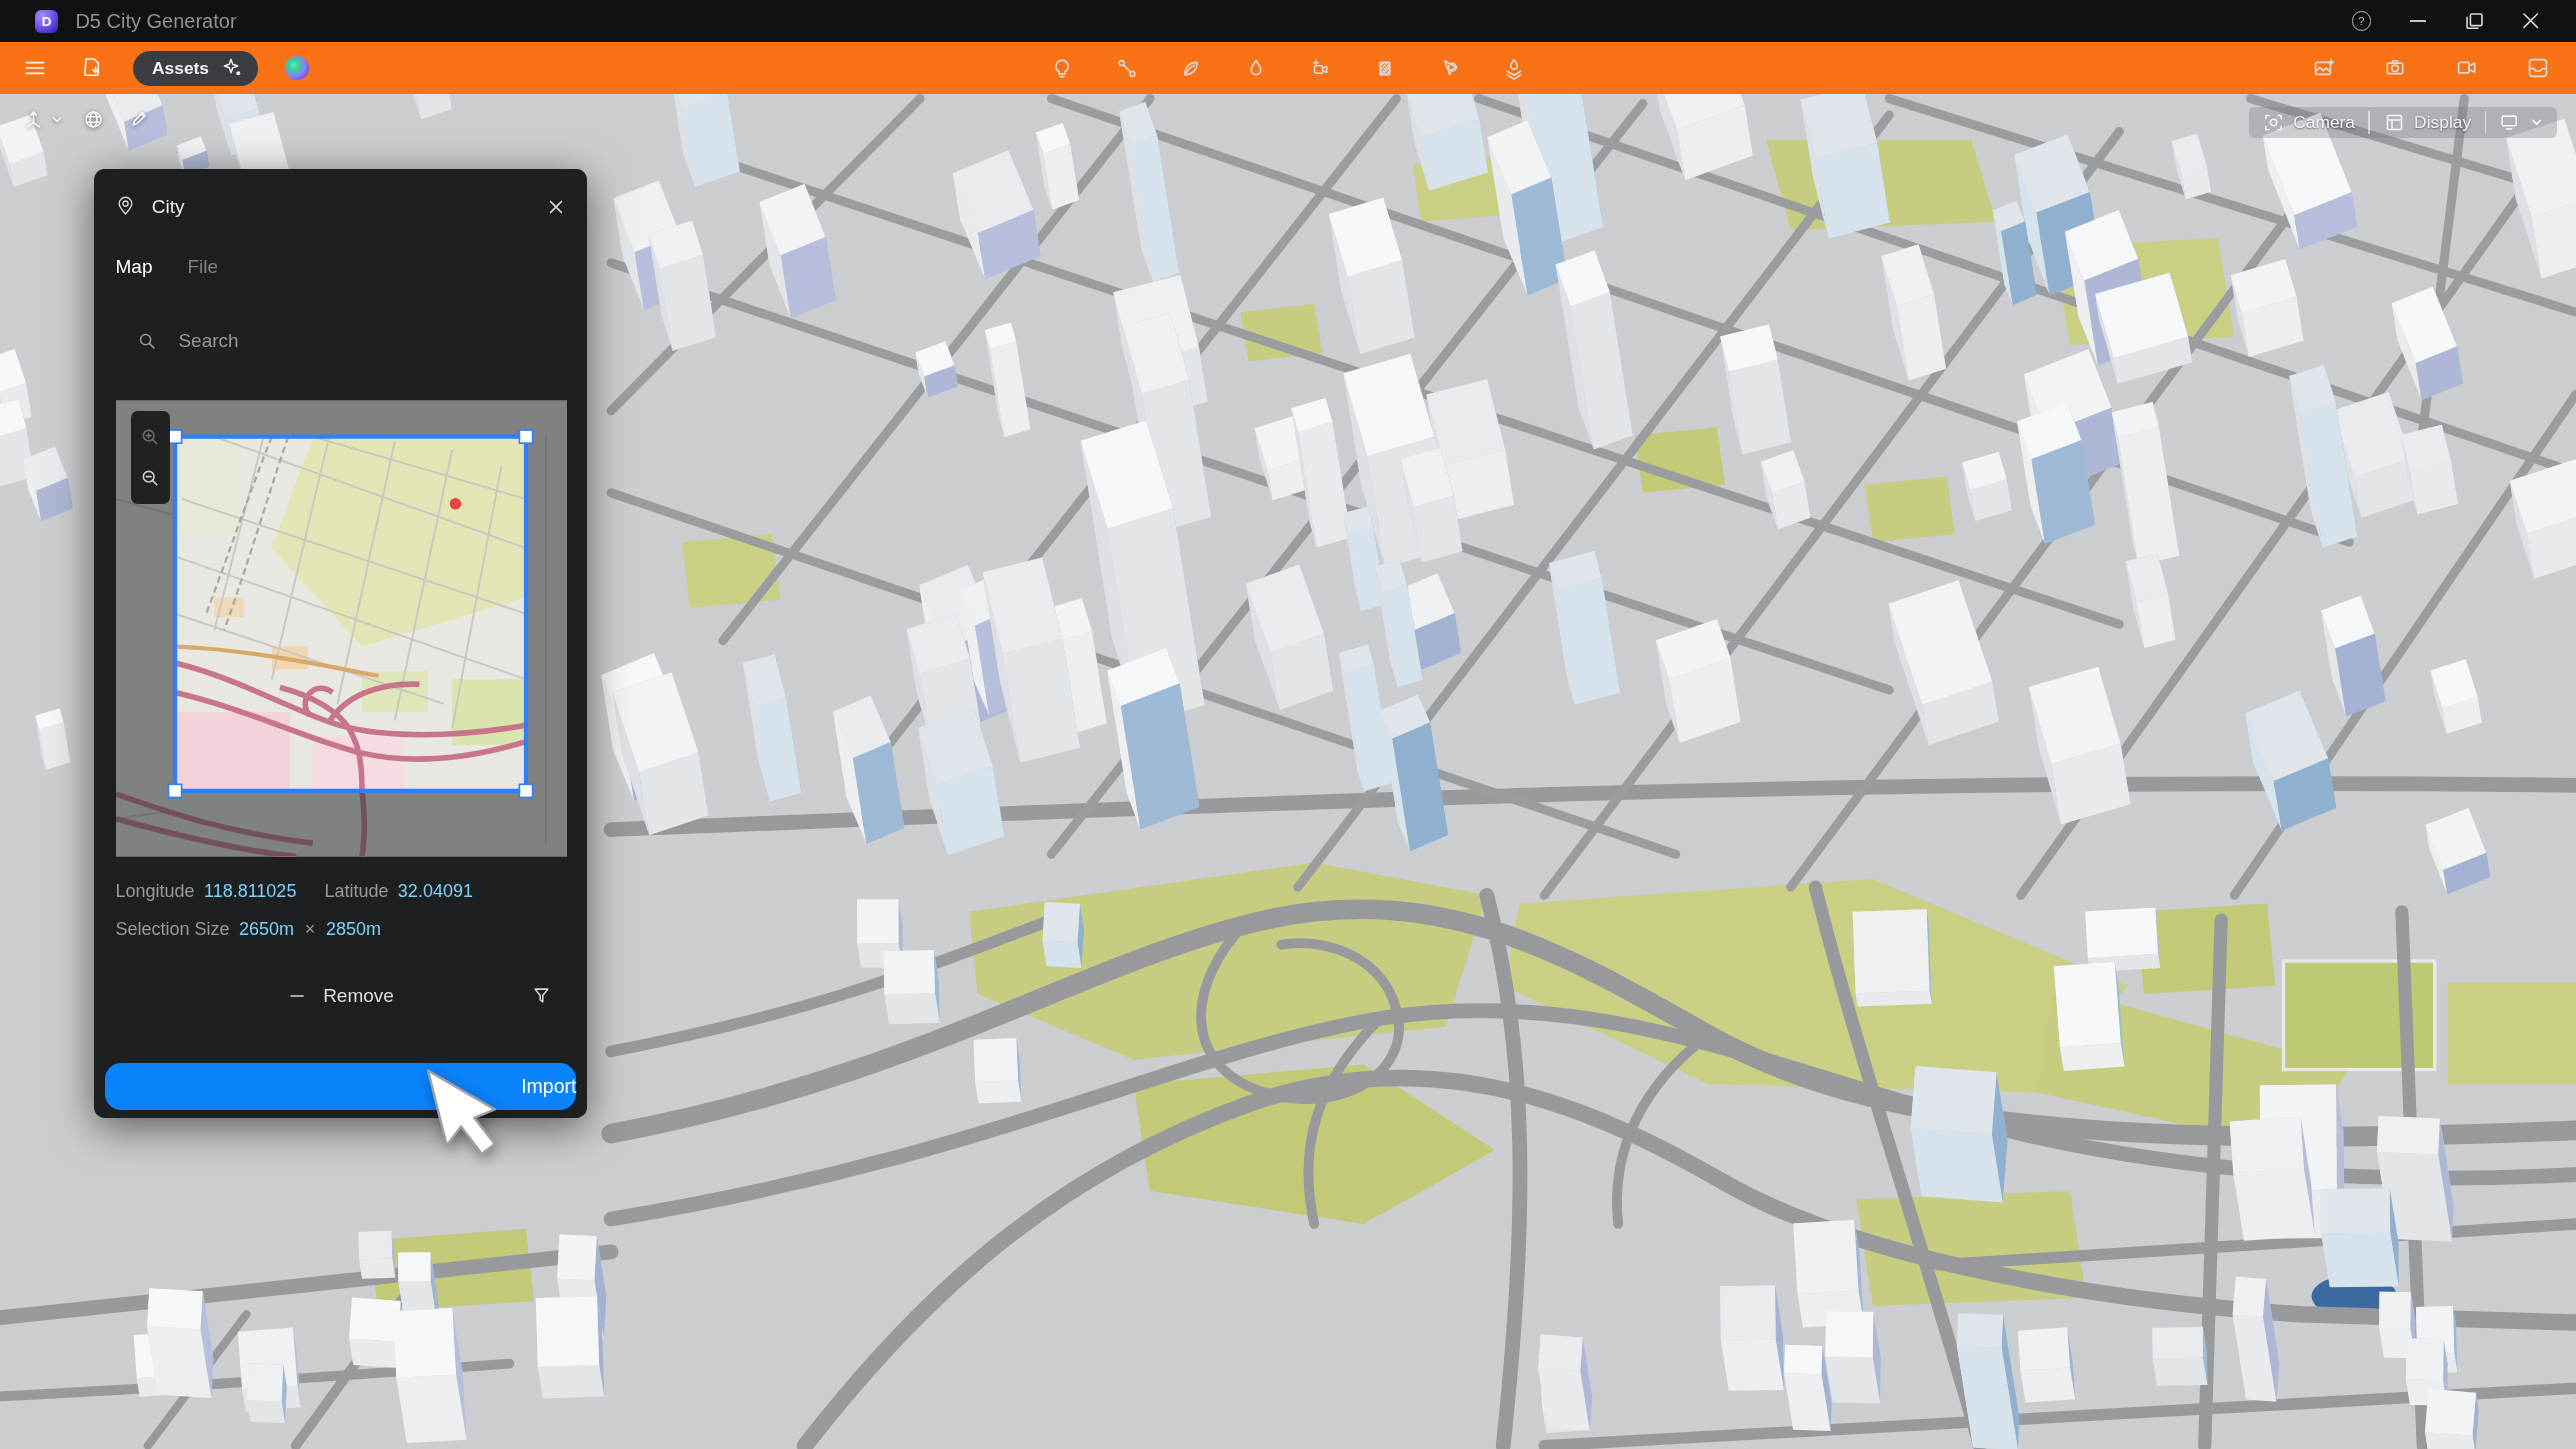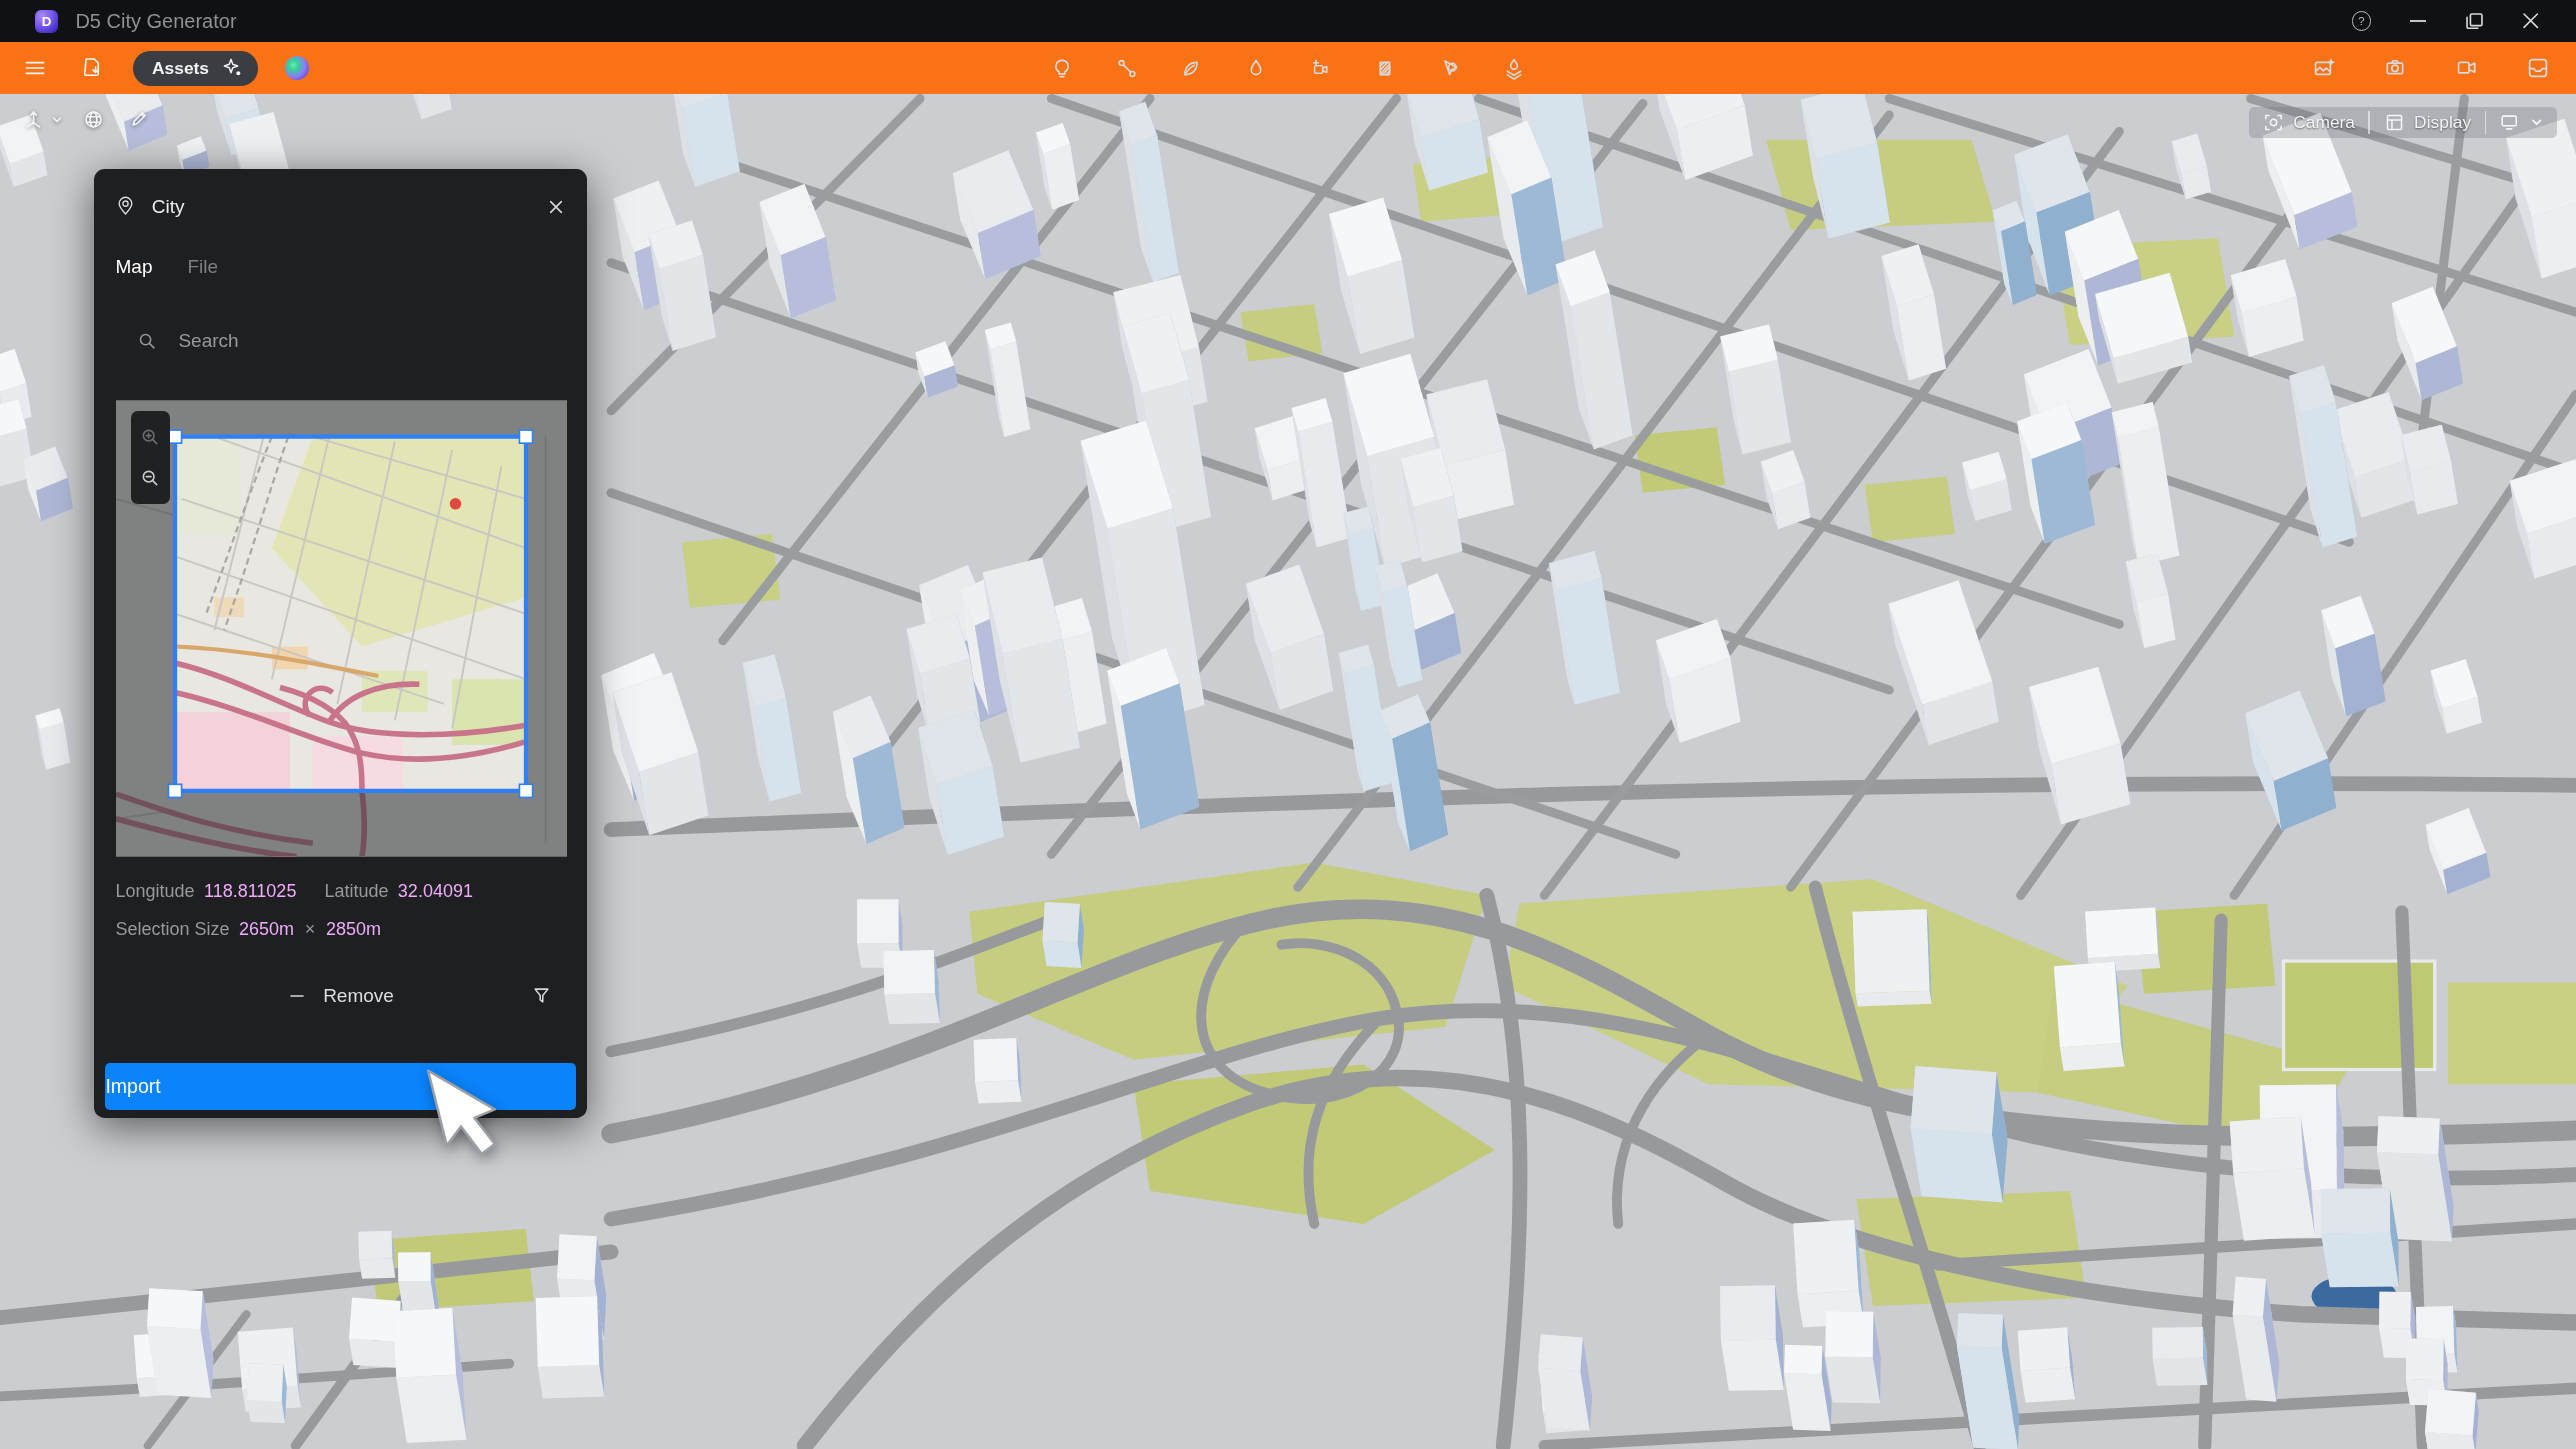--- a/index.html
+++ b/index.html
@@ -57,28 +57,28 @@
   .search-row{position:absolute;left:42px;top:160px;display:flex;align-items:center;gap:17.4px;}
   .search-input{background:transparent;border:none;outline:none;color:#d6d7d9;font-size:19px;width:322px;
     font-family:"Liberation Sans","DejaVu Sans",sans-serif;}
   .search-input::placeholder{color:#96999d;}
   .map-box{position:absolute;left:22px;top:231px;width:451px;height:457px;}
   .map-zoom-ctrl{position:absolute;left:14.8px;top:10.7px;width:39px;height:83px;background:rgba(26,27,29,.94);
     border-radius:6.7px;display:flex;flex-direction:column;align-items:center;justify-content:space-around;padding:5.4px 0;}
   .coord-row{position:absolute;left:21.5px;top:712px;font-size:18px;display:flex;align-items:center;}
   .size-row{position:absolute;left:21.5px;top:750px;font-size:18px;display:flex;align-items:center;}
   .dimlbl{color:#96999d;}
-  .val{color:#f0abfc;margin-left:9.4px;text-align:right;}
+  .val{color:#7dd3fc;margin-left:9.4px;text-align:right;}
   .gap-lg{margin-left:28px;}
   .remove-row{position:absolute;left:0;top:809px;width:493px;height:35px;display:flex;align-items:center;justify-content:center;}
   .remove-inner{display:flex;align-items:center;gap:16px;}
   .remove-lbl{font-size:19px;color:#dddee0;}
   .filter-btn{position:absolute;right:28px;top:0;width:35px;height:35px;display:flex;align-items:center;justify-content:center;}
-  .import-btn{position:absolute;left:11.4px;top:894px;width:471px;height:47px;background:#0b83fb;border-radius:5px;
-    display:flex;align-items:center;justify-content:flex-start;color:#fff;font-size:19.5px;}
+  .import-btn{position:absolute;left:11.4px;top:894px;width:471px;height:47px;background:#0b83fb;border-radius:16px;
+    display:flex;align-items:center;justify-content:flex-end;color:#fff;font-size:19.5px;}
 
   
   .shortcut-bar{position:absolute;left:5.4px;bottom:8px;display:flex;gap:17.4px;z-index:25;font-size:14.8px;}
   .sc-group{display:flex;align-items:center;gap:10.7px;background:rgba(88,92,76,.50);border-radius:2.7px;
     padding:2.7px 10.7px 2.7px 2.7px;color:#f0f1ee;text-shadow:0 0.7px 1.3px rgba(0,0,0,.5);}
   .sc-key{background:rgba(14,15,13,.88);border-radius:2.7px;padding:2.7px 9.4px;color:#fff;font-weight:bold;}
 
   .cursor-arrow{position:absolute;left:416px;top:1064px;z-index:60;pointer-events:none;
     filter:drop-shadow(2.7px 5.4px 6.7px rgba(0,0,0,.35));}
 

